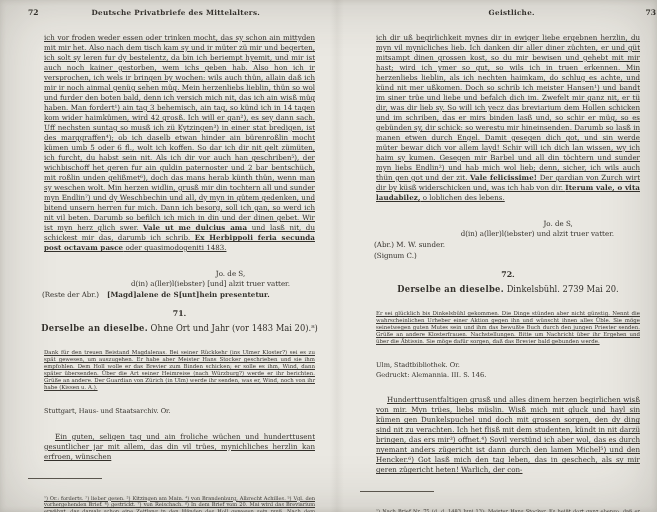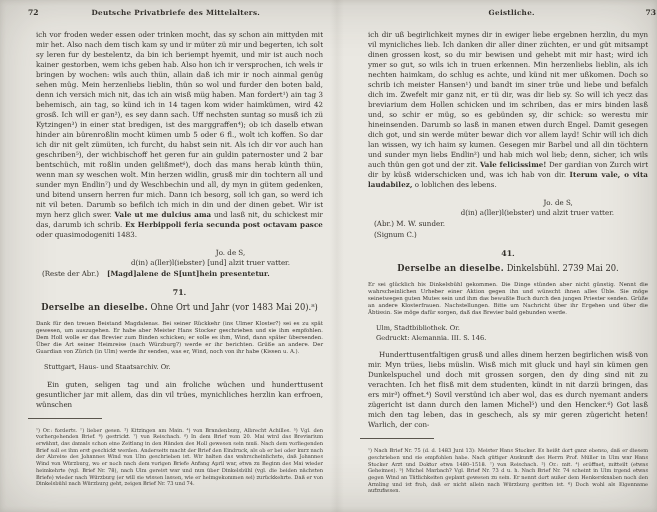--- a/index.html
+++ b/index.html
@@ -29,21 +29,21 @@
   .sig-abr{padding-left:14px;margin-top:1px;}
   .sig-abr .abr-label{margin-right:8px;}
   .sec-number{text-align:center;font-size:7.8px;font-weight:bold;margin-top:9px;}
   .sec-title{text-align:center;font-size:8.4px;margin-top:5px;}
   .sec-title .tbold{font-weight:bold;letter-spacing:.3px;}
   .summary{font-size:5.45px;line-height:7px;text-align:justify;margin-top:6px;color:#3a3732;}
   .source{font-size:6.6px;line-height:8.6px;margin-top:6px;padding-left:16px;}
   .letterstart{margin-top:5px;text-indent:11px;}
   .footrule{width:74px;border:none;border-top:1px solid #5a554d;margin:7px 0 3px 0;}
   .footnotes{font-size:5.1px;line-height:6.7px;text-align:justify;color:#3a3732;}
-  .m0{margin:8px;}
+  .m0{margin:16px;text-decoration:underline;}
 </style>
 </head>
 <body>
 
 <div class="scan">
   <div class="gutter"></div>
 
   <div class="page page-left">
     <div class="pghead">
       <span class="num">72</span>
@@ -79,21 +79,21 @@
 
     <p class="bodytext m0"><span>ich dir uß begirlichkeit mynes dir in ewiger liebe ergebnen herzlin, du myn vil mynicliches lieb. Ich danken dir aller diner züchten, er und güt mitsampt dinen grossen kost, so du mir bewisen und gehebt mit mir hast; wird ich ymer so gut, so wils ich in truen erkennen. Min herzenliebs lieblin, als ich nechten haimkam, do schlug es achte, und künd nit mer ußkomen. Doch so schrib ich meister Hansen¹) und bandt im siner trüe und liebe und befalch dich im. Zwefelt mir ganz nit, er tü dir, was dir lieb sy. So will ich yecz das breviarium dem Hollen schicken und im schriben, das er mirs binden lasß und, so schir er müg, so es gebünden sy, dir schick: so werestu mir hineinsenden. Darumb so lasß in manen etwen durch Engel. Damit gesegen dich got, und sin werde müter bewar dich vor allem layd! Schir will ich dich lan wissen, wy ich haim sy kumen. Gesegen mir Barbel und all din töchtern und sunder myn liebs Endlin²) und hab mich wol lieb; denn, sicher, ich wils auch thün gen got und der zit. </span><span class="latin">Vale felicissime!</span><span> Der gardian von Zurch wirt dir by küsß widerschicken und, was ich hab von dir. </span><span class="latin">Iterum vale, o vita laudabilez,</span><span> o loblichen des lebens.</span></p>
 
     <div class="sig">
       <div class="sig-name">Jo. de S,</div>
       <div class="sig-line2">d(in) a(ller)l(iebster) und alzit truer vatter.</div>
       <div class="sig-abr">(Abr.)  M. W. sunder.</div>
       <div class="sig-abr">(Signum C.)</div>
     </div>
 
-    <div class="sec-number">41.</div>
+    <div class="sec-number">72.</div>
     <div class="sec-title"><span class="tbold">Derselbe an dieselbe.</span><span> Dinkelsbühl. 2739 Mai 20.</span></div>
 
     <p class="summary m0">Er sei glücklich bis Dinkelsbühl gekommen. Die Dinge stünden aber nicht günstig. Nennt die wahrscheinlichen Urheber einer Aktion gegen ihn und wünscht ihnen alles Üble. Sie möge seinetwegen guten Mutes sein und ihm das bewußte Buch durch den jungen Priester senden. Grüße an andere Klosterfrauen. Nachstellungen. Bitte um Nachricht über ihr Ergehen und über die Äbtissin. Sie möge dafür sorgen, daß das Brevier bald gebunden werde.</p>
     <div class="source">Ulm, Stadtbibliothek. Or.</div>
     <div class="source" style="margin-top:1px;">Gedruckt: Alemannia. III. S. 146.</div>
     <p class="bodytext letterstart m0">Hunderttusentfaltigen grusß und alles dinem herzen begirlichen wisß von mir. Myn trües, liebs müslin. Wisß mich mit gluck und hayl sin kümen gen Dunkelspuchel und doch mit grossen sorgen, den dy ding sind nit zu verachten. Ich het flisß mit dem studenten, kündt in nit darzü bringen, das ers mir³) offnet.⁴) Sovil verstünd ich aber wol, das es durch nyemant anders zügericht ist dann durch den lamen Michel⁵) und den Hencker.⁶) Got lasß mich den tag leben, das in geschech, als sy mir geren zügericht heten! Warlich, der con-</p>
 
     <hr class="footrule">
     <p class="footnotes m0">¹) Nach Brief Nr. 75 (d. d. 1483 Juni 13): Meister Hans Stocker. Es heißt dort ganz ebenso, daß er diesem geschrieben und sie empfohlen habe. Nach gütiger Auskunft des Herrn Prof. Müller in Ulm war Hans Stocker Arzt und Doktor etwa 1480–1518. ²) von Reischach. ³) Or.: mit. ⁴) eröffnet, mitteilt (etwas Geheimes). ⁵) Michel Marbach? Vgl. Brief Nr. 73 d u. h. Nach Brief Nr. 74 scheint in Ulm irgend etwas gegen Wind an Tätlichkeiten geplant gewesen zu sein. Er nennt dort außer dem Henkersknaben noch den Armling und ist froh, daß er nicht allein nach Würzburg geritten ist. ⁶) Doch wohl als Eigenname aufzufassen.</p>
   </div>

